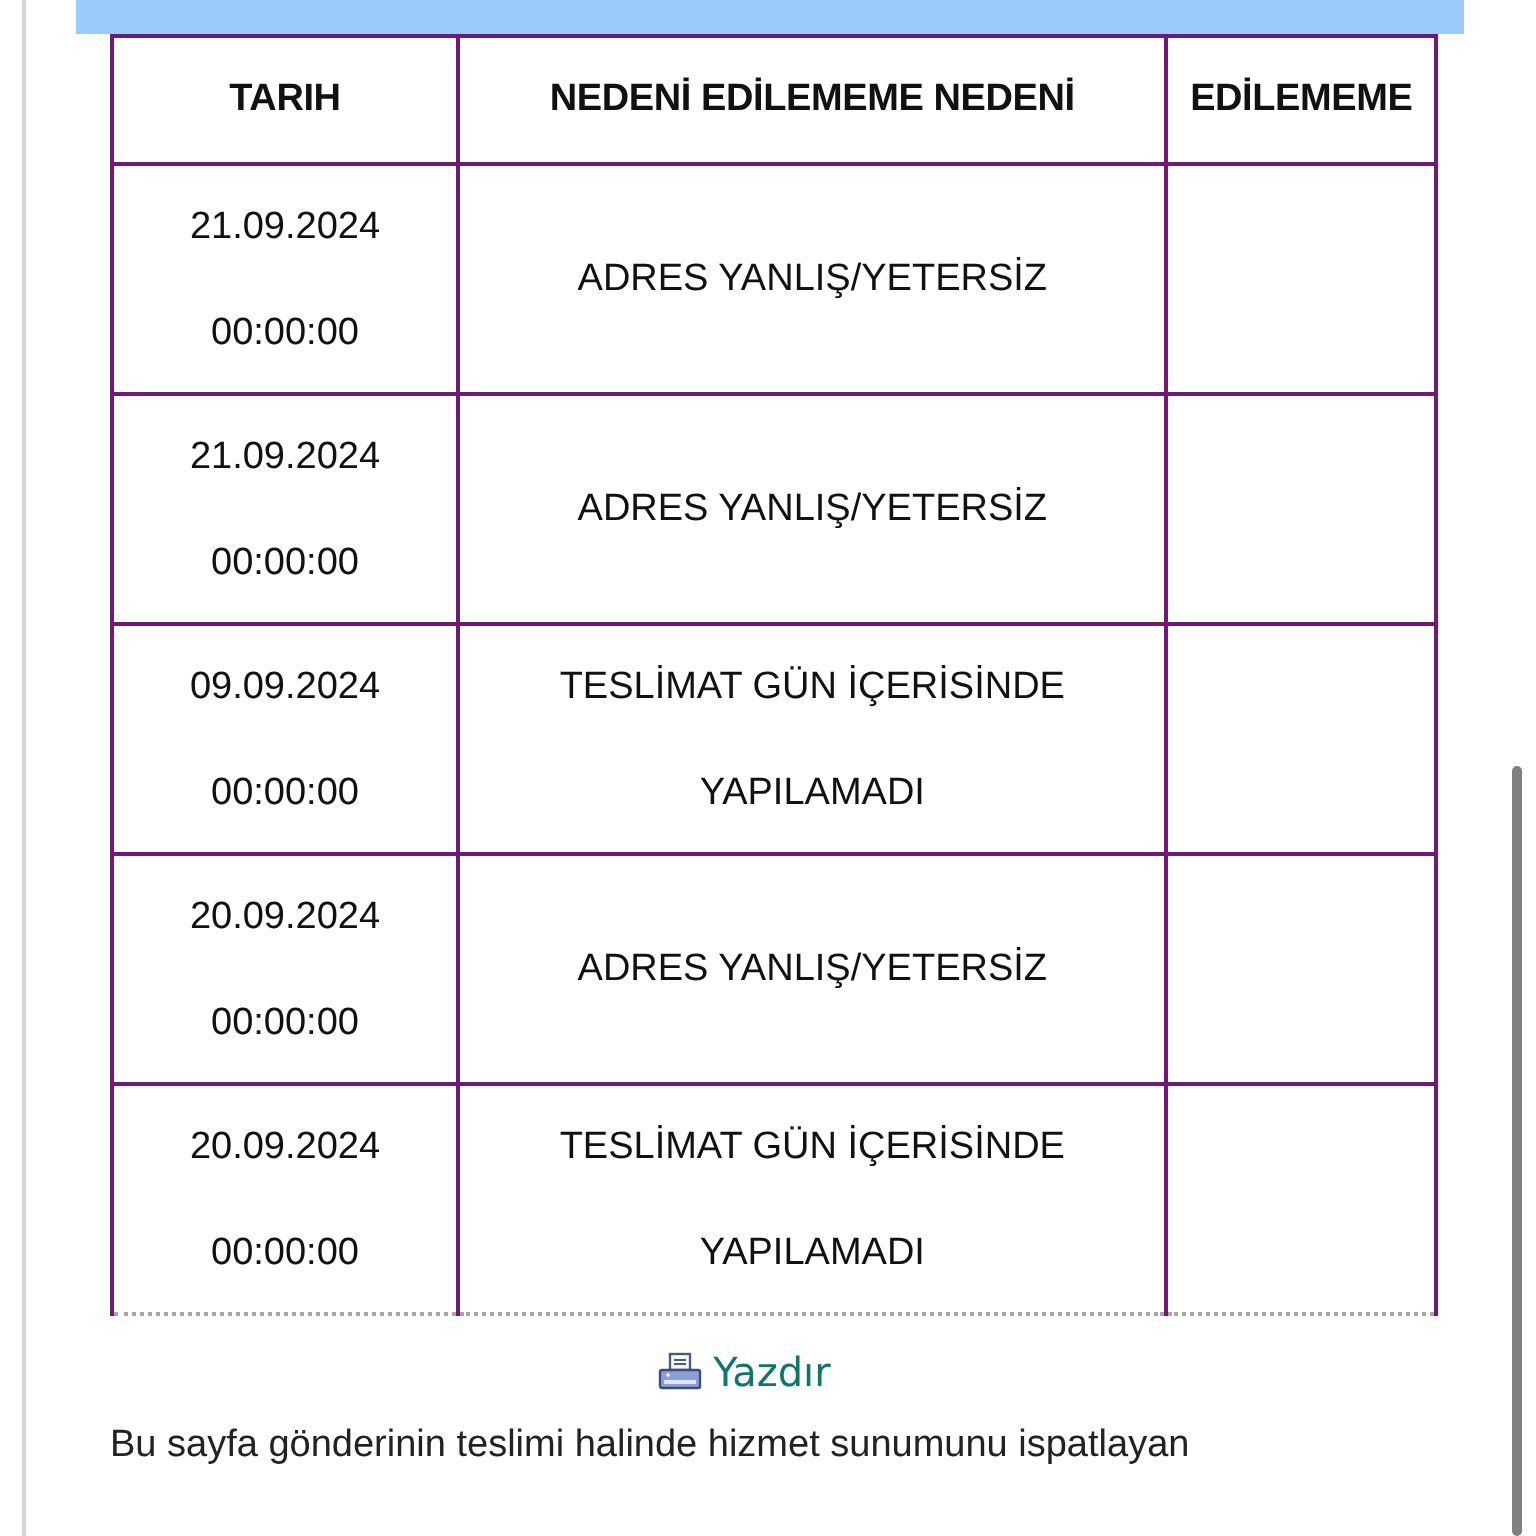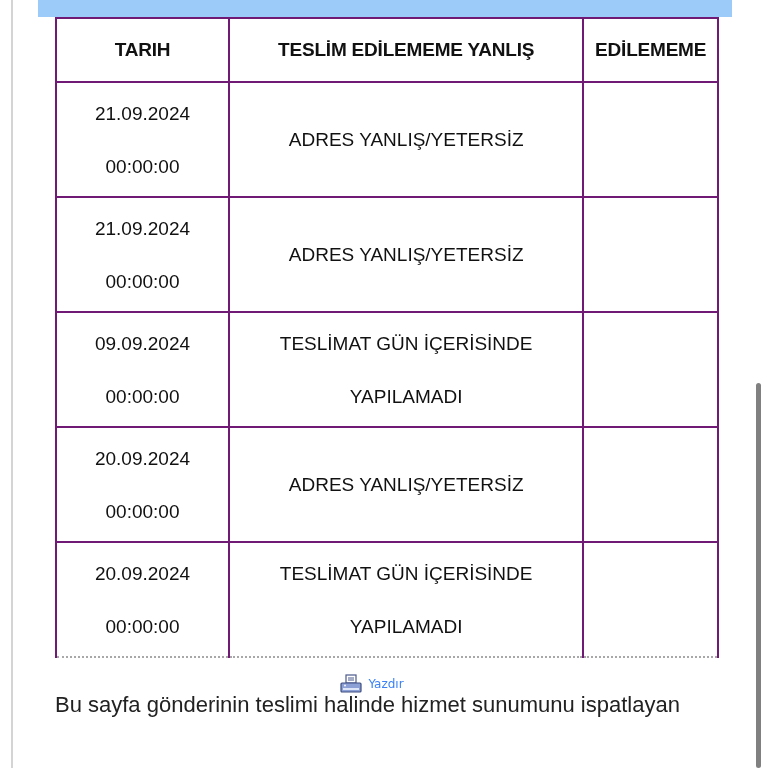--- a/index.html
+++ b/index.html
@@ -76,34 +76,34 @@
     top: 674px;
     left: 0;
     width: 744px;
     text-align: center;
   }
   .print-link {
     display: inline-flex;
     align-items: center;
     gap: 6px;
     font-family: "DejaVu Sans", sans-serif;
-    font-size: 12px;
-    color: #3b82f6;
+    font-size: 20px;
+    color: #0f766e;
     cursor: pointer;
   }
   .printer-icon {
     display: inline-block;
     width: 22px;
     height: 20px;
   }
   .footer-text {
     position: absolute;
     left: 55px;
-    top: 692px;
-    font-size: 22px;
+    top: 712px;
+    font-size: 19px;
     color: #222222;
     white-space: nowrap;
   }
   .scrollbar-track {
     position: absolute;
     right: 0;
     top: 0;
     width: 18px;
     height: 768px;
   }
@@ -127,21 +127,21 @@
   <div class="table-wrap">
     <table class="delivery-table">
       <colgroup>
         <col class="col-date">
         <col class="col-reason">
         <col class="col-desc">
       </colgroup>
       <thead>
         <tr>
           <th>TARIH</th>
-          <th>TESLİM EDİLEMEME YANLIŞ</th>
+          <th>NEDENİ EDİLEMEME NEDENİ</th>
           <th>EDİLEMEME</th>
         </tr>
       </thead>
       <tbody>
         <tr>
           <td>
             <span class="cell-line">21.09.2024</span>
             <span class="cell-line">00:00:00</span>
           </td>
           <td>

